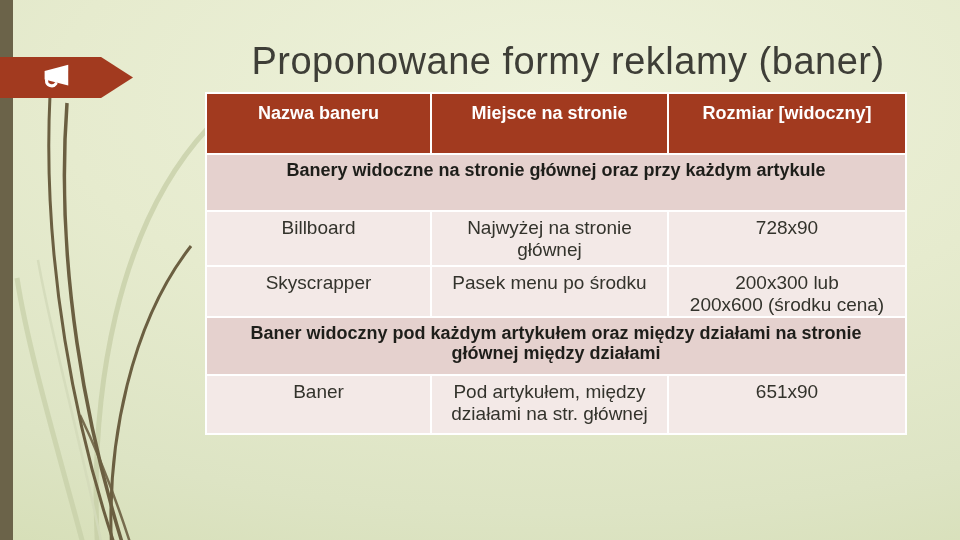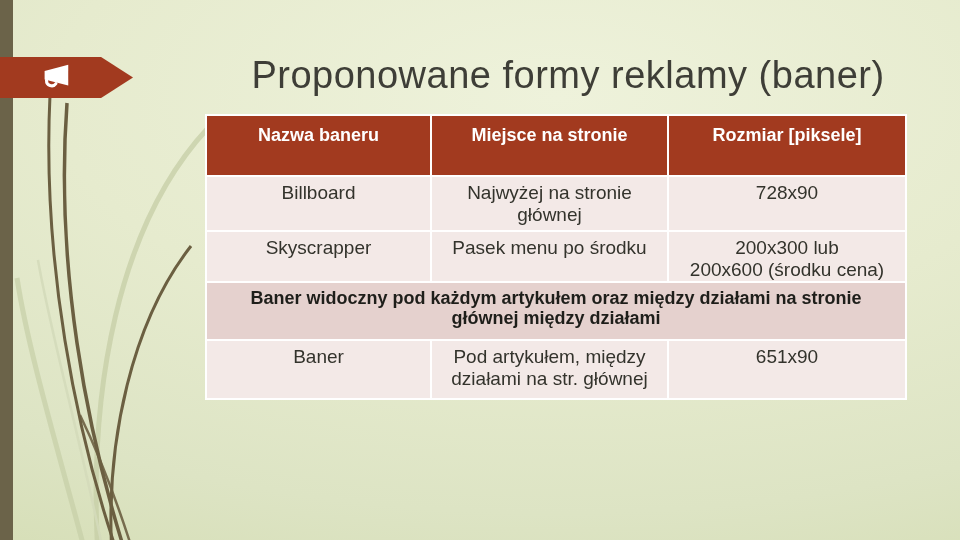--- a/index.html
+++ b/index.html
@@ -10,26 +10,26 @@
   }
   .left-bar{position:absolute;left:0;top:0;width:13px;height:540px;background:#6B6349;}
   .deco{position:absolute;left:0;top:0;z-index:1;}
   .banner-arrow{
     position:absolute;left:0;top:57px;width:133px;height:41px;background:#A23A1F;z-index:3;
     clip-path:polygon(0 0,76% 0,100% 50%,76% 100%,0 100%);
     display:flex;align-items:center;
   }
   .banner-arrow svg{margin-left:38px;}
   .title{
-    position:absolute;left:218px;top:54px;width:700px;z-index:2;
+    position:absolute;left:218px;top:40px;width:700px;z-index:2;
     font-size:38px;font-weight:400;color:#3E3E37;text-align:center;
     letter-spacing:.5px;margin:0;white-space:nowrap;
   }
   table.banner-table{
-    position:absolute;left:205px;top:114px;width:700px;z-index:4;
+    position:absolute;left:205px;top:92px;width:700px;z-index:4;
     border-collapse:collapse;table-layout:fixed;
   }
   .banner-table th,.banner-table td{
     border:2px solid #FFFFFF;text-align:center;vertical-align:top;
     white-space:pre-line;line-height:1.15;padding:5px 6px 0 6px;
   }
   .banner-table th{
     background:#A23A1F;color:#FFFFFF;font-weight:bold;font-size:18px;padding-top:9px;
   }
   tr.section td{
@@ -75,24 +75,27 @@
   <table class="banner-table">
     <colgroup>
         <col style="width:225px">
         <col style="width:237px">
         <col style="width:238px">
       </colgroup>
     <thead>
       <tr class="r-header">
         <th>Nazwa baneru</th>
         <th>Miejsce na stronie</th>
-        <th>Rozmiar [piksele]</th>
+        <th>Rozmiar [widoczny]</th>
       </tr>
     </thead>
     <tbody>
+      <tr class="section r-sec1">
+        <td colspan="3">Banery widoczne na stronie głównej oraz przy każdym artykule</td>
+      </tr>
       <tr class="light r-billboard">
         <td>Billboard</td>
         <td>Najwyżej na stronie
 głównej</td>
         <td>728x90</td>
       </tr>
       <tr class="light r-skyscrapper">
         <td>Skyscrapper</td>
         <td>Pasek menu po środku</td>
         <td>200x300 lub

